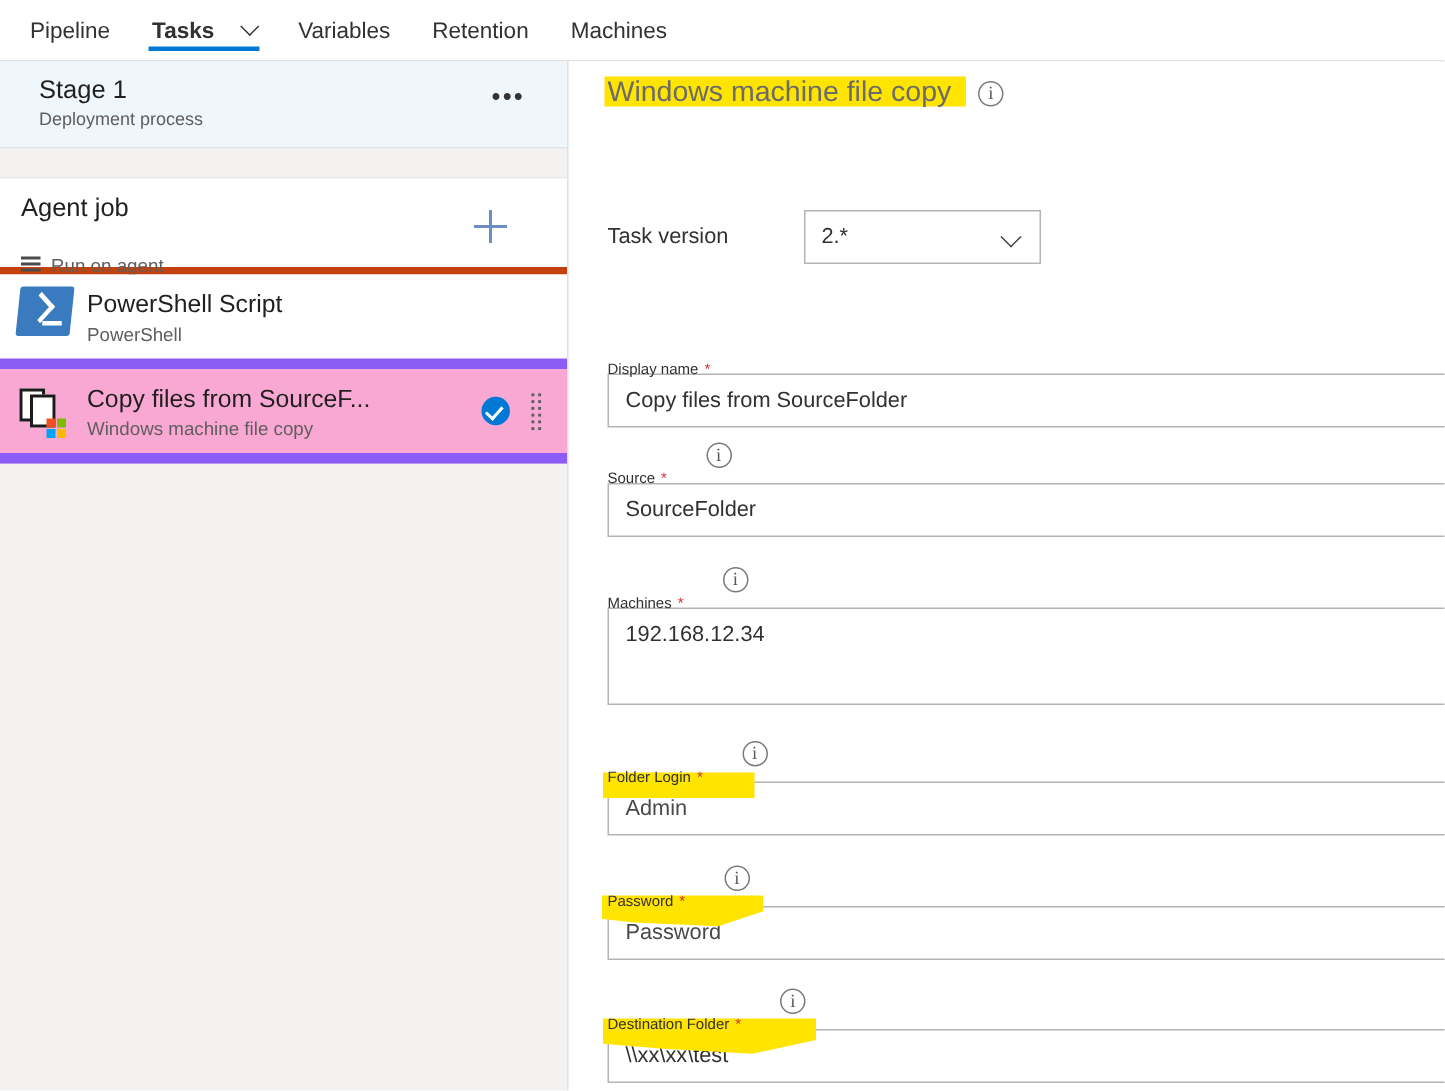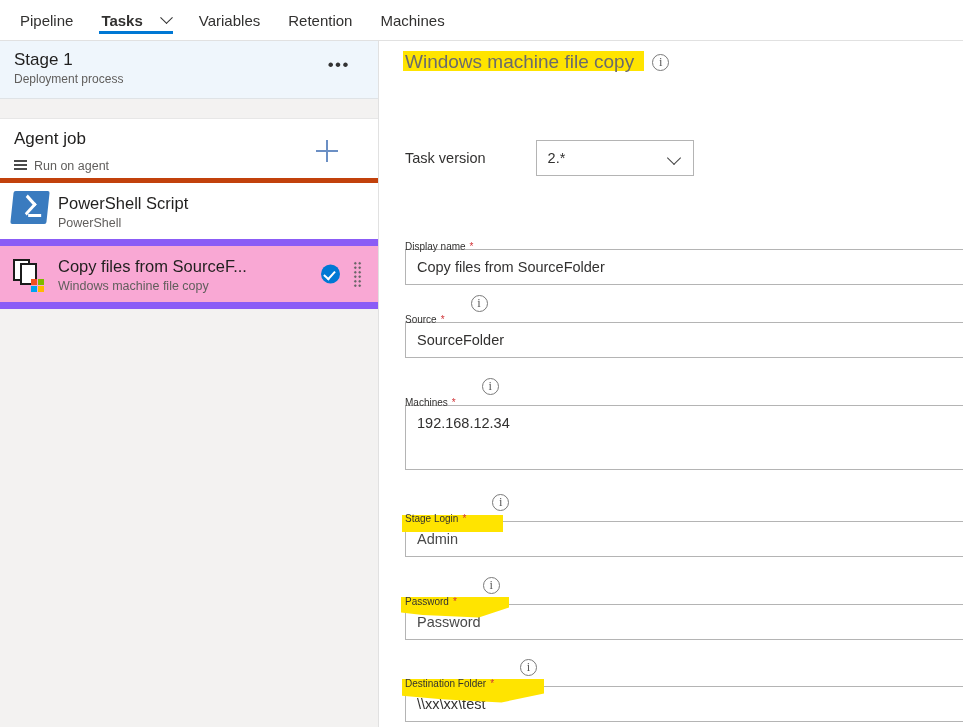--- a/index.html
+++ b/index.html
@@ -61,21 +61,21 @@
     width: 379px; height: 686px;
     background: #f3f2f1;
     border-right: 1px solid #e1e1e1;
     overflow: hidden;
   }
   .stage-card {
     position: relative;
     height: 58px;
     background: #eff6fc;
     border-bottom: 1px solid #dfe3e6;
-    padding: 8px 14px 0 14px;
+    padding: 8px 14px 0 26px;
   }
   .stage-title { font-size: 17px; color: #201f1e; line-height: 22px; }
   .stage-sub { font-size: 12px; color: #605e5c; margin-top: 1px; }
   .ellipsis-btn {
     position: absolute;
     right: 28px; top: 20px;
     font-size: 17px; color: #333;
     letter-spacing: 1.5px;
     cursor: pointer;
     line-height: 8px;
@@ -86,21 +86,21 @@
     border-bottom: 1px solid #e7e7e7;
   }
   .job-card {
     position: relative;
     height: 64px;
     background: #ffffff;
     border-bottom: 5px solid #c2410c;
     padding: 9px 14px 0 14px;
   }
   .job-title { font-size: 17px; color: #201f1e; line-height: 22px; }
-  .job-sub { font-size: 12.5px; color: #605e5c; margin-top: 9px; display: flex; align-items: center; }
+  .job-sub { font-size: 12.5px; color: #605e5c; margin-top: 20px; display: flex; align-items: center; }
   .agent-ico {
     display: inline-block;
     width: 13px; height: 12px;
     margin-right: 7px;
     background:
       linear-gradient(#4a4a4a,#4a4a4a) 0 0/100% 2px no-repeat,
       linear-gradient(#4a4a4a,#4a4a4a) 0 4px/100% 2px no-repeat,
       linear-gradient(#4a4a4a,#4a4a4a) 0 8px/100% 2px no-repeat,
       linear-gradient(#4a4a4a,#4a4a4a) 0 12px/100% 1px no-repeat;
   }
@@ -438,21 +438,21 @@
       </div>
       <span class="info-ico flabel-info"></span>
     </div>
     <div class="inp ta dark">192.168.12.34</div>
   </div>
 
   <div class="field" style="top:450px">
     <div class="flabel-row">
       <div class="flabel">
         <div class="hl hl-admin"></div>
-        <span class="t">Stage Login</span><span class="req">*</span>
+        <span class="t">Folder Login</span><span class="req">*</span>
       </div>
       <span class="info-ico flabel-info"></span>
     </div>
     <div class="inp">Admin</div>
   </div>
 
   <div class="field" style="top:533px">
     <div class="flabel-row">
       <div class="flabel">
         <div class="hl hl-pass"></div>

